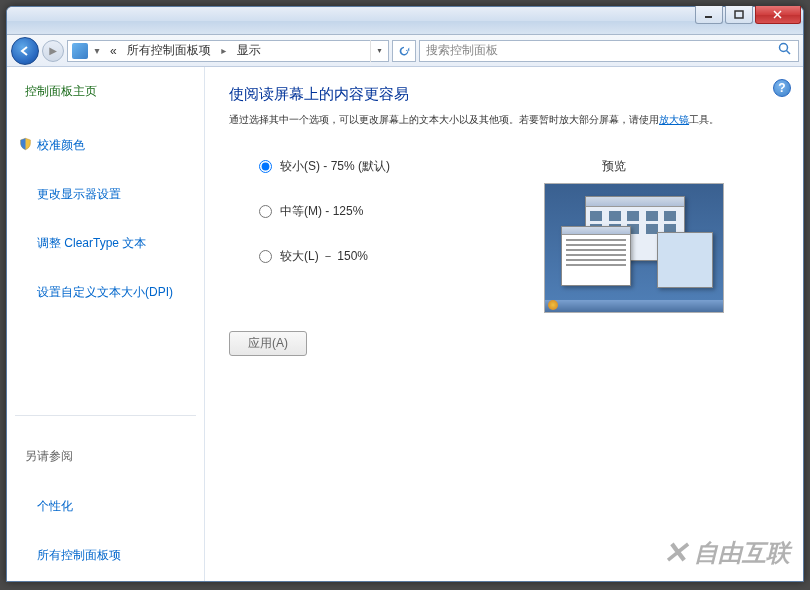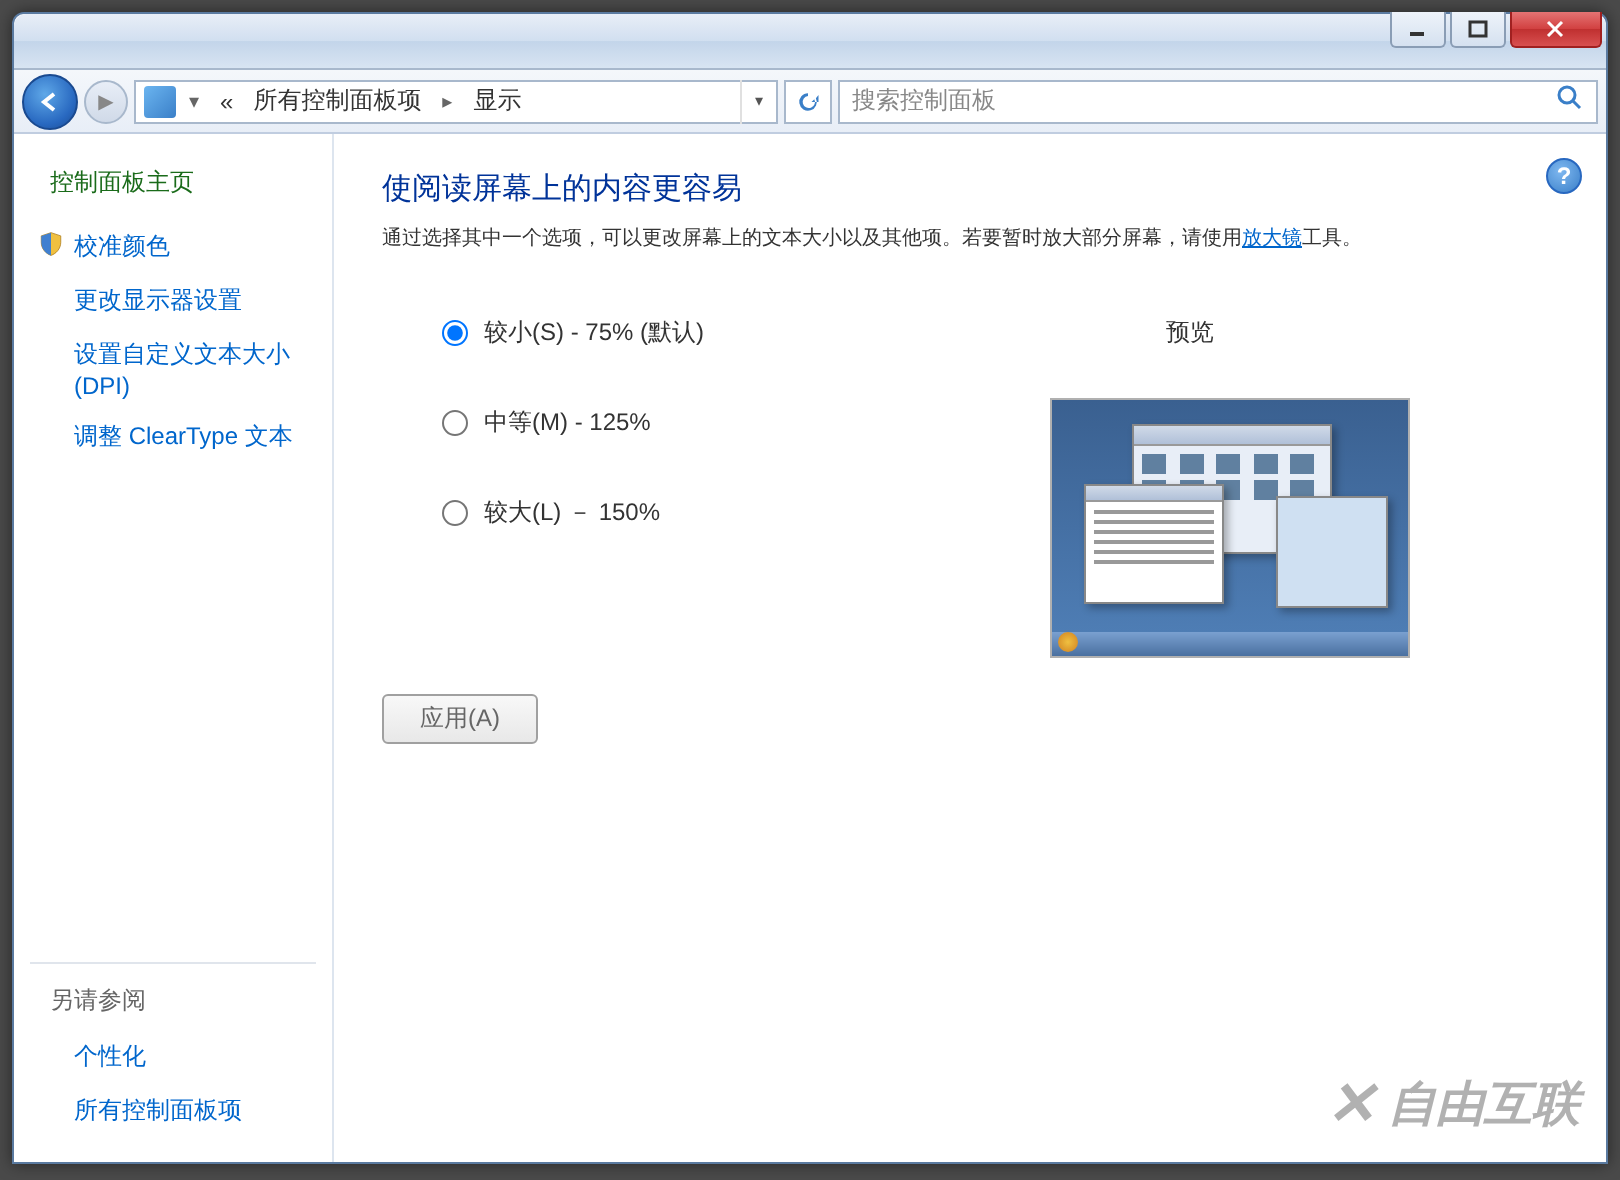--- a/index.html
+++ b/index.html
@@ -105,27 +105,28 @@
     }
     .search-box .mag { position: absolute; right: 6px; color: #3a7fc8; }
     
     .content-area {
       flex: 1;
       display: flex;
       overflow: hidden;
     }
     
     .sidebar {
-      width: 160px;
+      width: 198px;
       background: #fff;
       border-right: 1px solid #dde5ef;
       padding: 12px 8px;
       display: flex;
       flex-direction: column;
       font-size: 12px;
+      gap: 22px;
     }
     .sidebar-head {
       color: #1a6b1a;
       padding: 4px 10px 10px;
     }
     .sidebar-link {
       color: #0066cc;
       padding: 5px 10px 5px 22px;
       cursor: pointer;
       position: relative;
@@ -182,21 +183,21 @@
     .radio-item {
       display: flex; align-items: center;
       gap: 8px;
       margin-bottom: 28px;
       font-size: 12px;
       color: #333;
     }
     .radio-item input { width: 13px; height: 13px; }
     
     .preview-col { flex: 1; }
-    .preview-label { font-size: 12px; color: #333; margin-bottom: 24px; text-align: center; padding-right: 40px; }
+    .preview-label { font-size: 12px; color: #333; margin-bottom: 8px; text-align: center; padding-right: 40px; }
     .preview-box {
       width: 180px; height: 130px;
       border: 1px solid #b0b0b0;
       background: linear-gradient(to bottom, #3a6090 0%, #5080b8 100%);
       position: relative;
       margin: 0 auto;
       overflow: hidden;
     }
     .preview-box .pwin1 {
       position: absolute; left: 40px; top: 12px;
@@ -331,24 +332,24 @@
         <svg class="shield" viewBox="0 0 16 16">
             <path d="M8 1 L2 3v4c0 4 3 7 6 8 3-1 6-4 6-8V3L8 1z" fill="#f0c040" stroke="#b08020" stroke-width="0.5"></path>
             <path d="M8 1 L8 15 C5 14 2 11 2 7V3L8 1z" fill="#4080d0"></path>
           </svg>
         <span>校准颜色</span>
       </div>
       <div class="sidebar-link">
         <span>更改显示器设置</span>
       </div>
       <div class="sidebar-link">
+        <span>调整 ClearType 文本</span>
+      </div>
+      <div class="sidebar-link">
         <span>设置自定义文本大小(DPI)</span>
-      </div>
-      <div class="sidebar-link">
-        <span>调整 ClearType 文本</span>
       </div>
 
       <div class="sidebar-spacer"></div>
       <div class="sidebar-sep"></div>
       <div class="sidebar-section">另请参阅</div>
       <div class="sidebar-link">
         <span>个性化</span>
       </div>
       <div class="sidebar-link">
         <span>所有控制面板项</span>

